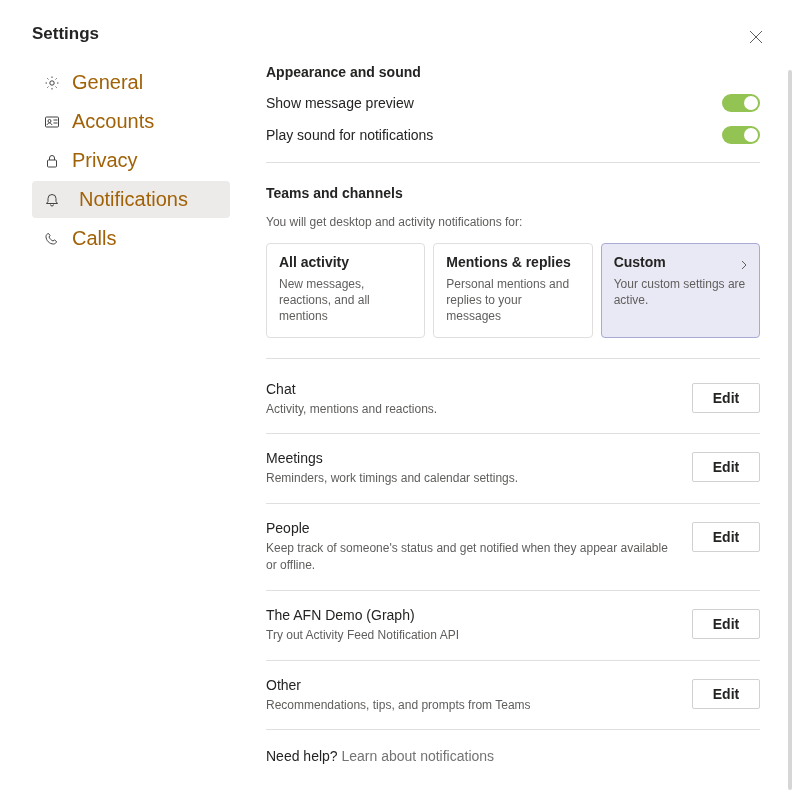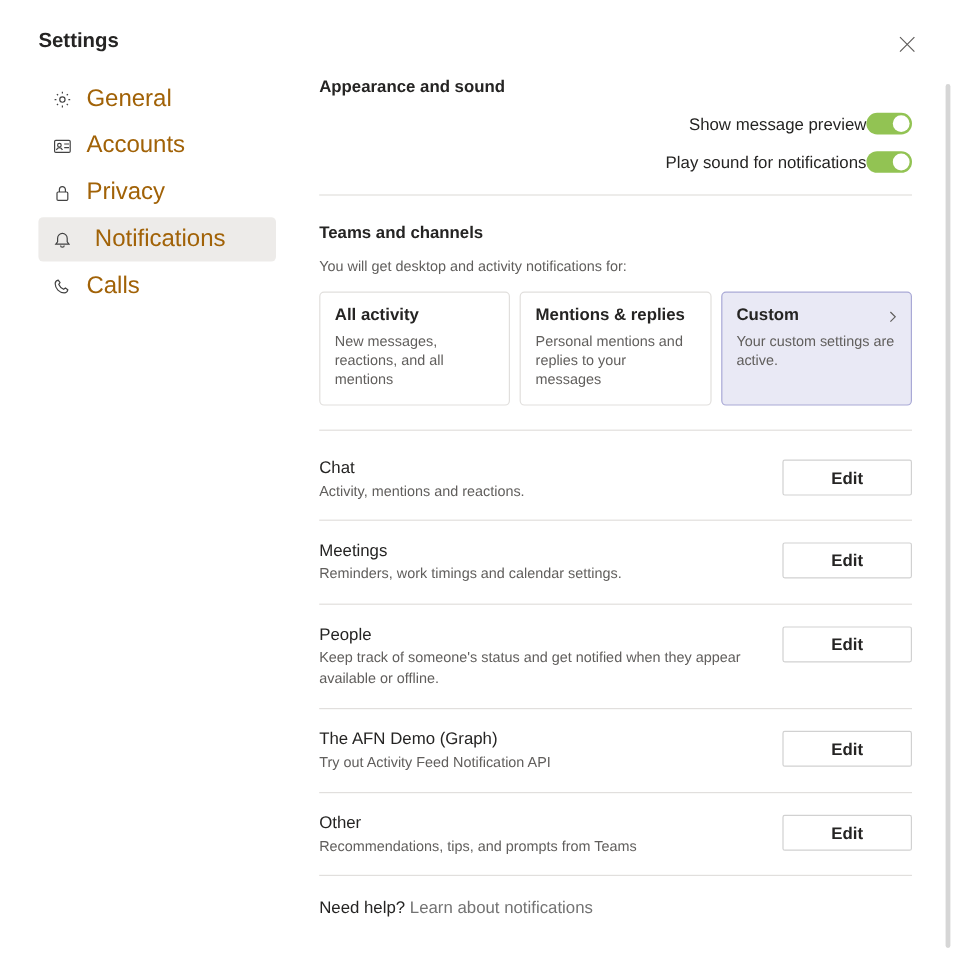--- a/index.html
+++ b/index.html
@@ -68,21 +68,21 @@
   height: 740px;
 }
 .section-title {
   font-size: 14px;
   font-weight: 700;
   margin-bottom: 14px;
 }
 .toggle-row {
   display: flex;
   align-items: center;
-  justify-content: flex-end;
+  justify-content: space-between;
   margin-bottom: 14px;
   font-size: 14px;
 }
 .toggle {
   width: 38px;
   height: 18px;
   border-radius: 10px;
   background: #92c353;
   position: relative;
   cursor: pointer;
@@ -157,21 +157,21 @@
   font-size: 14px;
   font-weight: 400;
   margin-bottom: 4px;
 }
 .setting-label .sd {
   font-size: 12px;
   color: #605e5c;
   line-height: 1.4;
 }
 .edit-btn {
-  width: 108px;
+  width: 68px;
   height: 30px;
   border: 1px solid #d1d1d1;
   background: #fff;
   font-size: 14px;
   font-weight: 600;
   cursor: pointer;
   border-radius: 2px;
   color: #252423;
   margin-top: 2px;
 }

